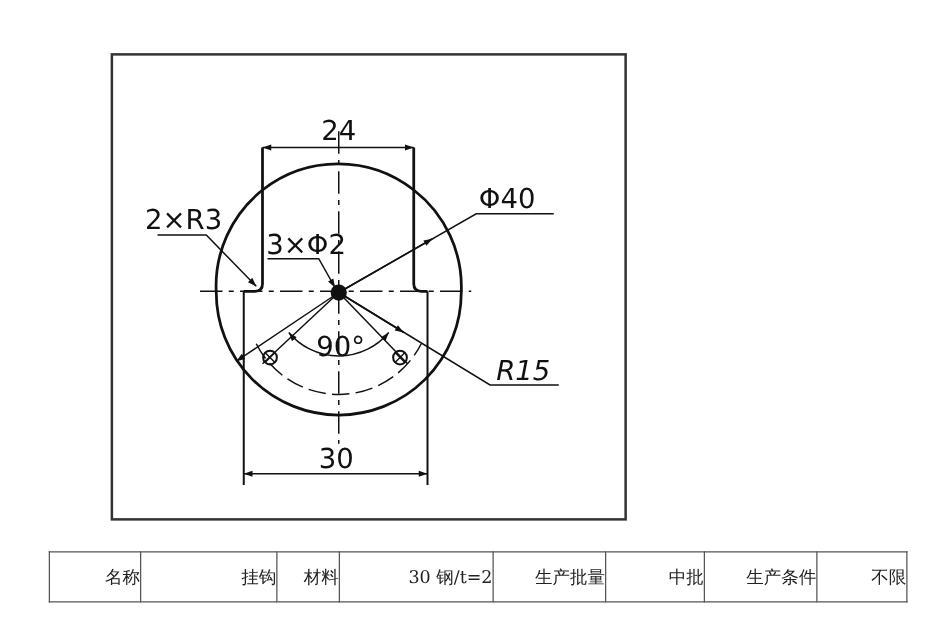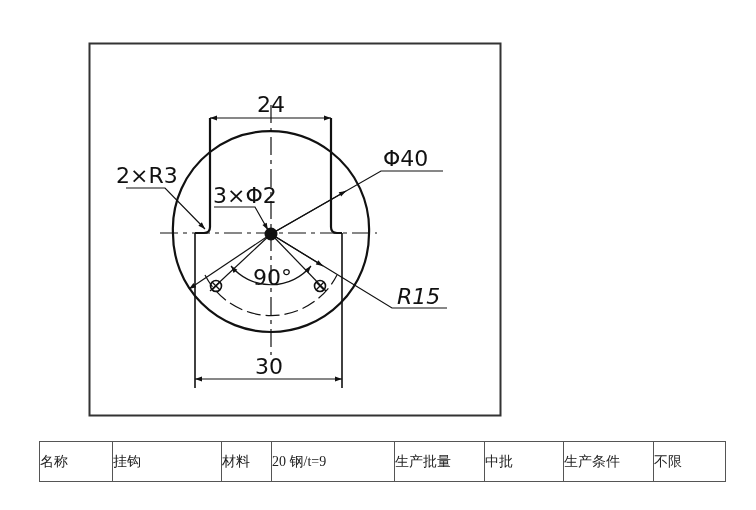--- a/index.html
+++ b/index.html
@@ -3,22 +3,22 @@
 <meta charset="utf-8">
 <style>
   html, body { margin: 0; padding: 0; background: #ffffff; }
   body { width: 756px; height: 510px; position: relative; overflow: hidden;
          font-family: "DejaVu Sans", sans-serif; }
   #drawing { position: absolute; left: 0; top: 0; width: 756px; height: 430px; }
   .dim-text { font-family: "DejaVu Sans", sans-serif; font-size: 22px; fill: #111; }
   .dim-text-it { font-style: italic; }
   table.spec { position: absolute; left: 39px; top: 441px; border-collapse: collapse;
                font-family: "DejaVu Serif", serif; font-size: 14px; color: #222; }
-  table.spec td { border: 1px solid #555; height: 39px; padding: 0; text-align: left;
-                  vertical-align: middle; white-space: nowrap; font-family: Liberation Serif, serif; }
+  table.spec td { border: 1px solid #555; height: 39px; padding: 0; text-align: right;
+                  vertical-align: middle; white-space: nowrap; }
 </style>
 </head>
 <body>
 
 <svg id="drawing" viewBox="0 0 756 430" xmlns="http://www.w3.org/2000/svg">
   <defs>
     <marker id="arr" viewBox="0 0 10 10" refX="10" refY="5" markerWidth="9" markerHeight="7" orient="auto-start-reverse" markerUnits="userSpaceOnUse">
       <path d="M0,1.5 L10,5 L0,8.5 z" fill="#111"></path>
     </marker>
   </defs>
@@ -89,20 +89,20 @@
   <text class="dim-text dim-text-it" x="397" y="304">R15</text>
   <text class="dim-text" x="255" y="374">30</text>
 </svg>
 
 <table class="spec">
   <tbody>
       <tr>
     <td style="width:72px">名称</td>
     <td style="width:108px">挂钩</td>
     <td style="width:49px">材料</td>
-    <td style="width:122px">20 钢/t=9</td>
+    <td style="width:122px">30 钢/t=2</td>
     <td style="width:89px">生产批量</td>
     <td style="width:78px">中批</td>
     <td style="width:89px">生产条件</td>
     <td style="width:71px">不限</td>
   </tr>
 </tbody>
   </table>
 
 </body></html>

